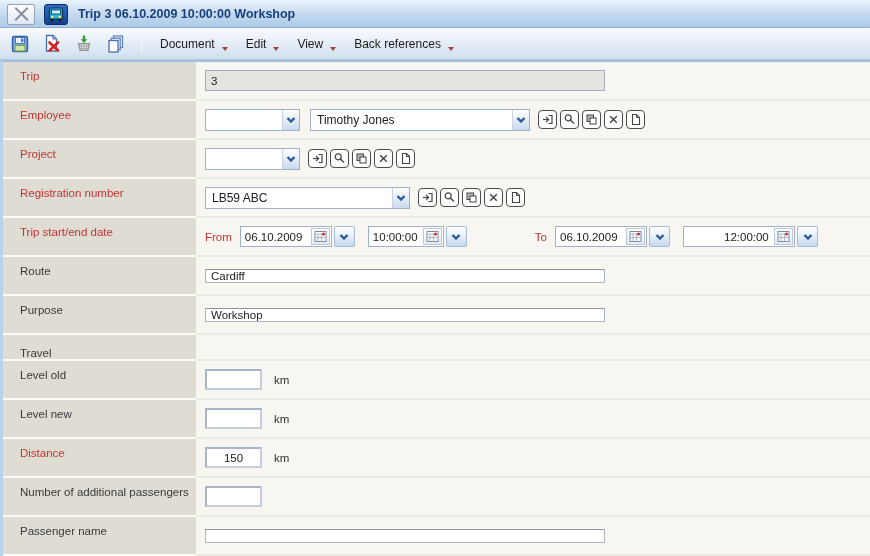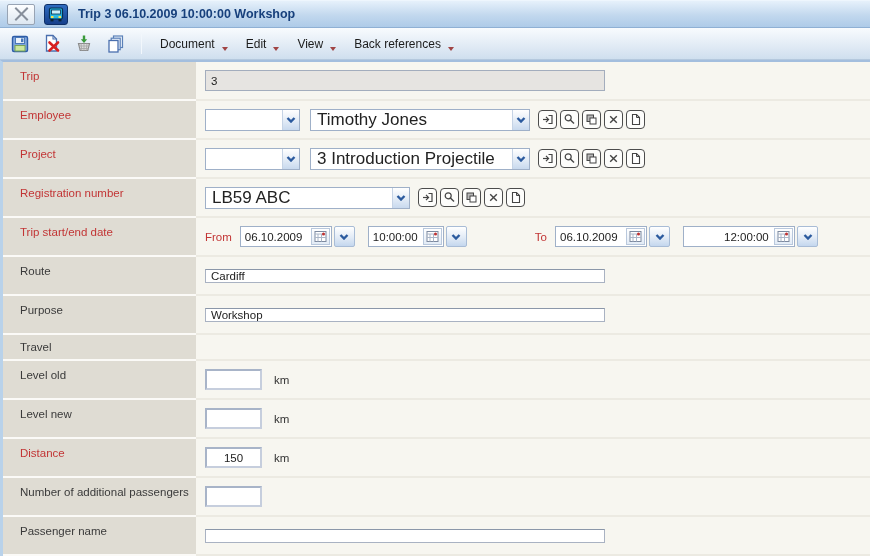--- a/index.html
+++ b/index.html
@@ -32,35 +32,35 @@
     border-right:3.5px solid transparent; border-top:4px solid #a04444; }
 
   
   .form { flex:1; display:flex; flex-direction:column; border-left:3px solid #b9d2ea;
     border-top:2px solid #a3bede; background:#f7f6f0; }
   .frow { display:flex; height:39px; flex:0 0 39px; }
   .frow.short { height:26px; flex:0 0 26px; }
   .lbl { width:193px; flex:0 0 193px; background:#dfdcd3; padding:8px 4px 0 17px;
     font-size:11.5px; color:#3a3a3a; border-bottom:2px solid #fbfaf7; line-height:1.1; }
   .lbl.req { color:#c23535; }
-  .frow.short .lbl { padding-top:6px; }
+  .frow.short .lbl { padding-top:12px; }
   .fld { flex:1; background:#f7f6f0; border-bottom:2px solid #eceae2; display:flex;
     align-items:center; padding-left:9px; }
 
   input { font-family:"Liberation Sans", sans-serif; font-size:11.5px; color:#222; }
   .text-input { width:400px; height:14px; border:1px solid #a9b2c2; border-top-color:#8b97a9;
     background:#fff; padding:0 5px; }
   .ro-input { width:400px; height:21px; border:1px solid #a3adbd; background:#e6e4e1; padding:0 5px; }
   .sm-input { width:57px; height:21px; border:2px solid #c6cedd; border-top-color:#a8b4c8;
     border-left-color:#a8b4c8; background:#fff; padding:0 4px; }
   .sm-input.right { text-align:center; }
   .km { font-size:11.5px; color:#333; margin-left:12px; }
 
   .combo { height:22px; background:#fff; border:1px solid #9fb0c8; display:flex; align-items:center; }
-  .combo-text { flex:1; padding:0 6px; font-size:17px; color:#222; white-space:nowrap; overflow:hidden; }
+  .combo-text { flex:1; padding:0 6px; font-size:12px; color:#222; white-space:nowrap; overflow:hidden; }
   .combo-arrow { width:17px; align-self:stretch; border-left:1px solid #c5d3e5;
     background:linear-gradient(#ffffff,#e2ebf6 55%,#c8d9ee); display:flex; align-items:center; justify-content:center; }
   .combo.w95 { width:95px; } .combo.w220 { width:220px; margin-left:10px; } .combo.w205 { width:205px; }
 
   .mini-btn { width:19px; height:19px; border:1px solid #4c4c4c; border-radius:4px;
     background:#fdfdfb; display:flex; align-items:center; justify-content:center; margin-left:3px; padding:0; }
   .mini-btn.first { margin-left:8px; }
 
   .datebox { height:21px; border:1px solid #9fb0c8; background:#fff; display:flex; align-items:center; }
   .datebox input { border:none; background:transparent; padding:0 4px; }
@@ -258,28 +258,20 @@
       <div class="lbl req">Project</div>
       <div class="fld">
         <div class="combo w95">
           <span class="combo-text"></span>
           <span class="combo-arrow">
               <svg width="10" height="6" viewBox="0 0 10 6">
                 <use href="#sym-chevron"></use>
               </svg>
             </span>
         </div>
-        <div class="combo w220">
-          <span class="combo-text">3 Introduction Projectile</span>
-          <span class="combo-arrow">
-              <svg width="10" height="6" viewBox="0 0 10 6">
-                <use href="#sym-chevron"></use>
-              </svg>
-            </span>
-        </div>
         <button class="mini-btn first">
             <svg width="13" height="13" viewBox="0 0 13 13">
               <use href="#sym-goto"></use>
             </svg>
           </button>
         <button class="mini-btn">
             <svg width="13" height="13" viewBox="0 0 13 13">
               <use href="#sym-search"></use>
             </svg>
           </button>

